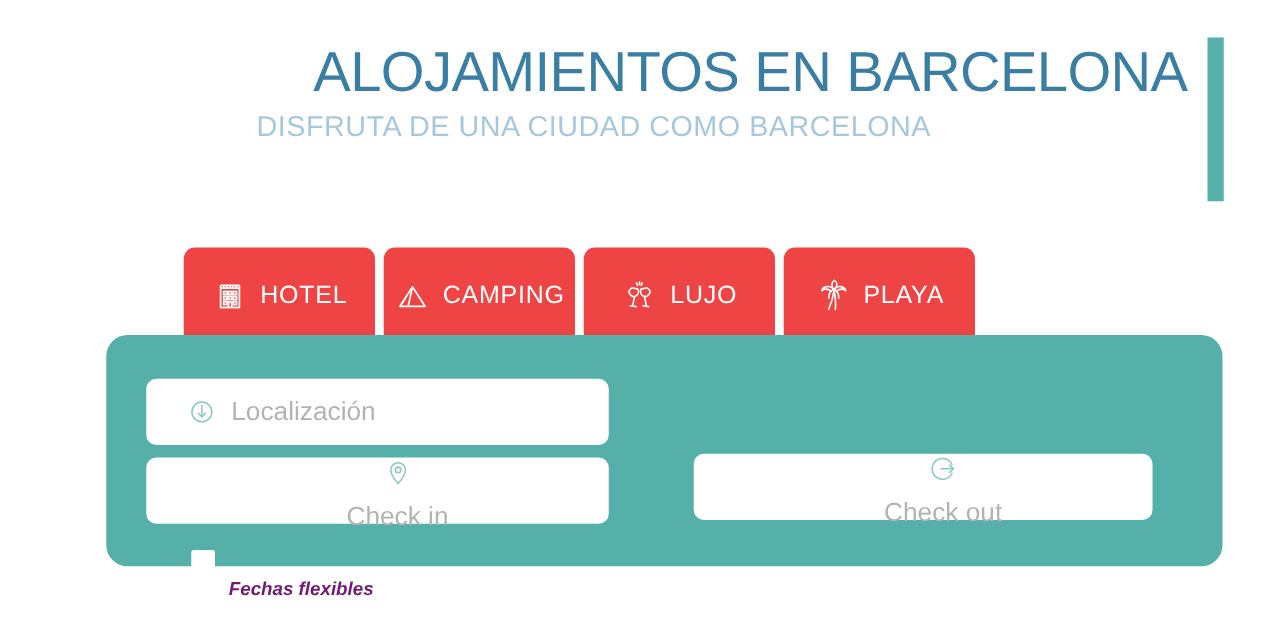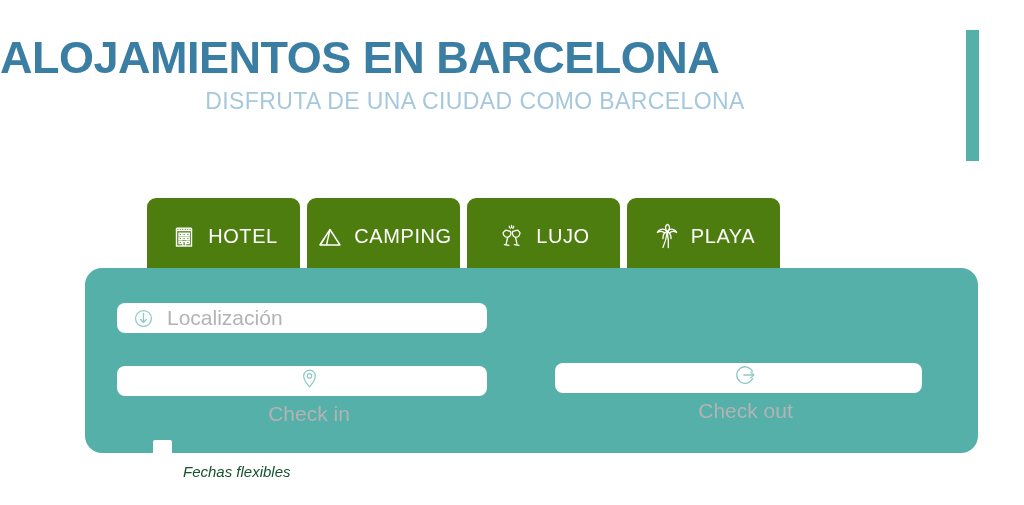--- a/index.html
+++ b/index.html
@@ -18,23 +18,23 @@
     height: 505px;
     background: #ffffff;
   }
 
   
   .hero-title {
     position: absolute;
     left: 0;
     top: 34px;
     width: 950px;
-    text-align: left;
+    text-align: right;
     font-size: 45px;
-    font-weight: 700;
+    font-weight: 400;
     letter-spacing: -0.5px;
     color: #3b7ea3;
     white-space: nowrap;
     line-height: 1.05;
   }
 
   .hero-subtitle {
     position: absolute;
     left: 0;
     top: 88px;
@@ -62,21 +62,21 @@
     left: 147px;
     top: 198px;
     display: flex;
     gap: 7px;
     z-index: 1;
   }
 
   .tab {
     width: 153px;
     height: 85px;
-    background: #4d7c0f;
+    background: #ef4444;
     border-radius: 9px 9px 0 0;
     display: flex;
     align-items: center;
     justify-content: center;
     gap: 9px;
     cursor: pointer;
     padding-bottom: 8px;
   }
 
   .tab-icon {
@@ -104,26 +104,26 @@
     top: 268px;
     width: 893px;
     height: 185px;
     background: #54b0a8;
     border-radius: 17px;
     z-index: 2;
   }
 
   .field {
     position: absolute;
-    height: 30px;
+    height: 53px;
     background: #ffffff;
     border-radius: 8px;
     display: flex;
     align-items: center;
-    padding-left: 14px;
+    padding-left: 32px;
     gap: 12px;
     cursor: text;
   }
 
   .field-icon {
     width: 24px;
     height: 24px;
     display: flex;
     align-items: center;
     justify-content: center;
@@ -155,23 +155,23 @@
 
   .checkbox {
     width: 19px;
     height: 19px;
     background: #ffffff;
     border-radius: 2px;
     flex: 0 0 auto;
   }
 
   .flex-dates-label {
-    color: #14532d;
+    color: #701a75;
     font-size: 15px;
-    font-weight: 400;
+    font-weight: 700;
     font-style: italic;
     white-space: nowrap;
     margin-top: 44px;
   }
 </style>
 </head>
 <body>
 
 <div id="stage">
 

